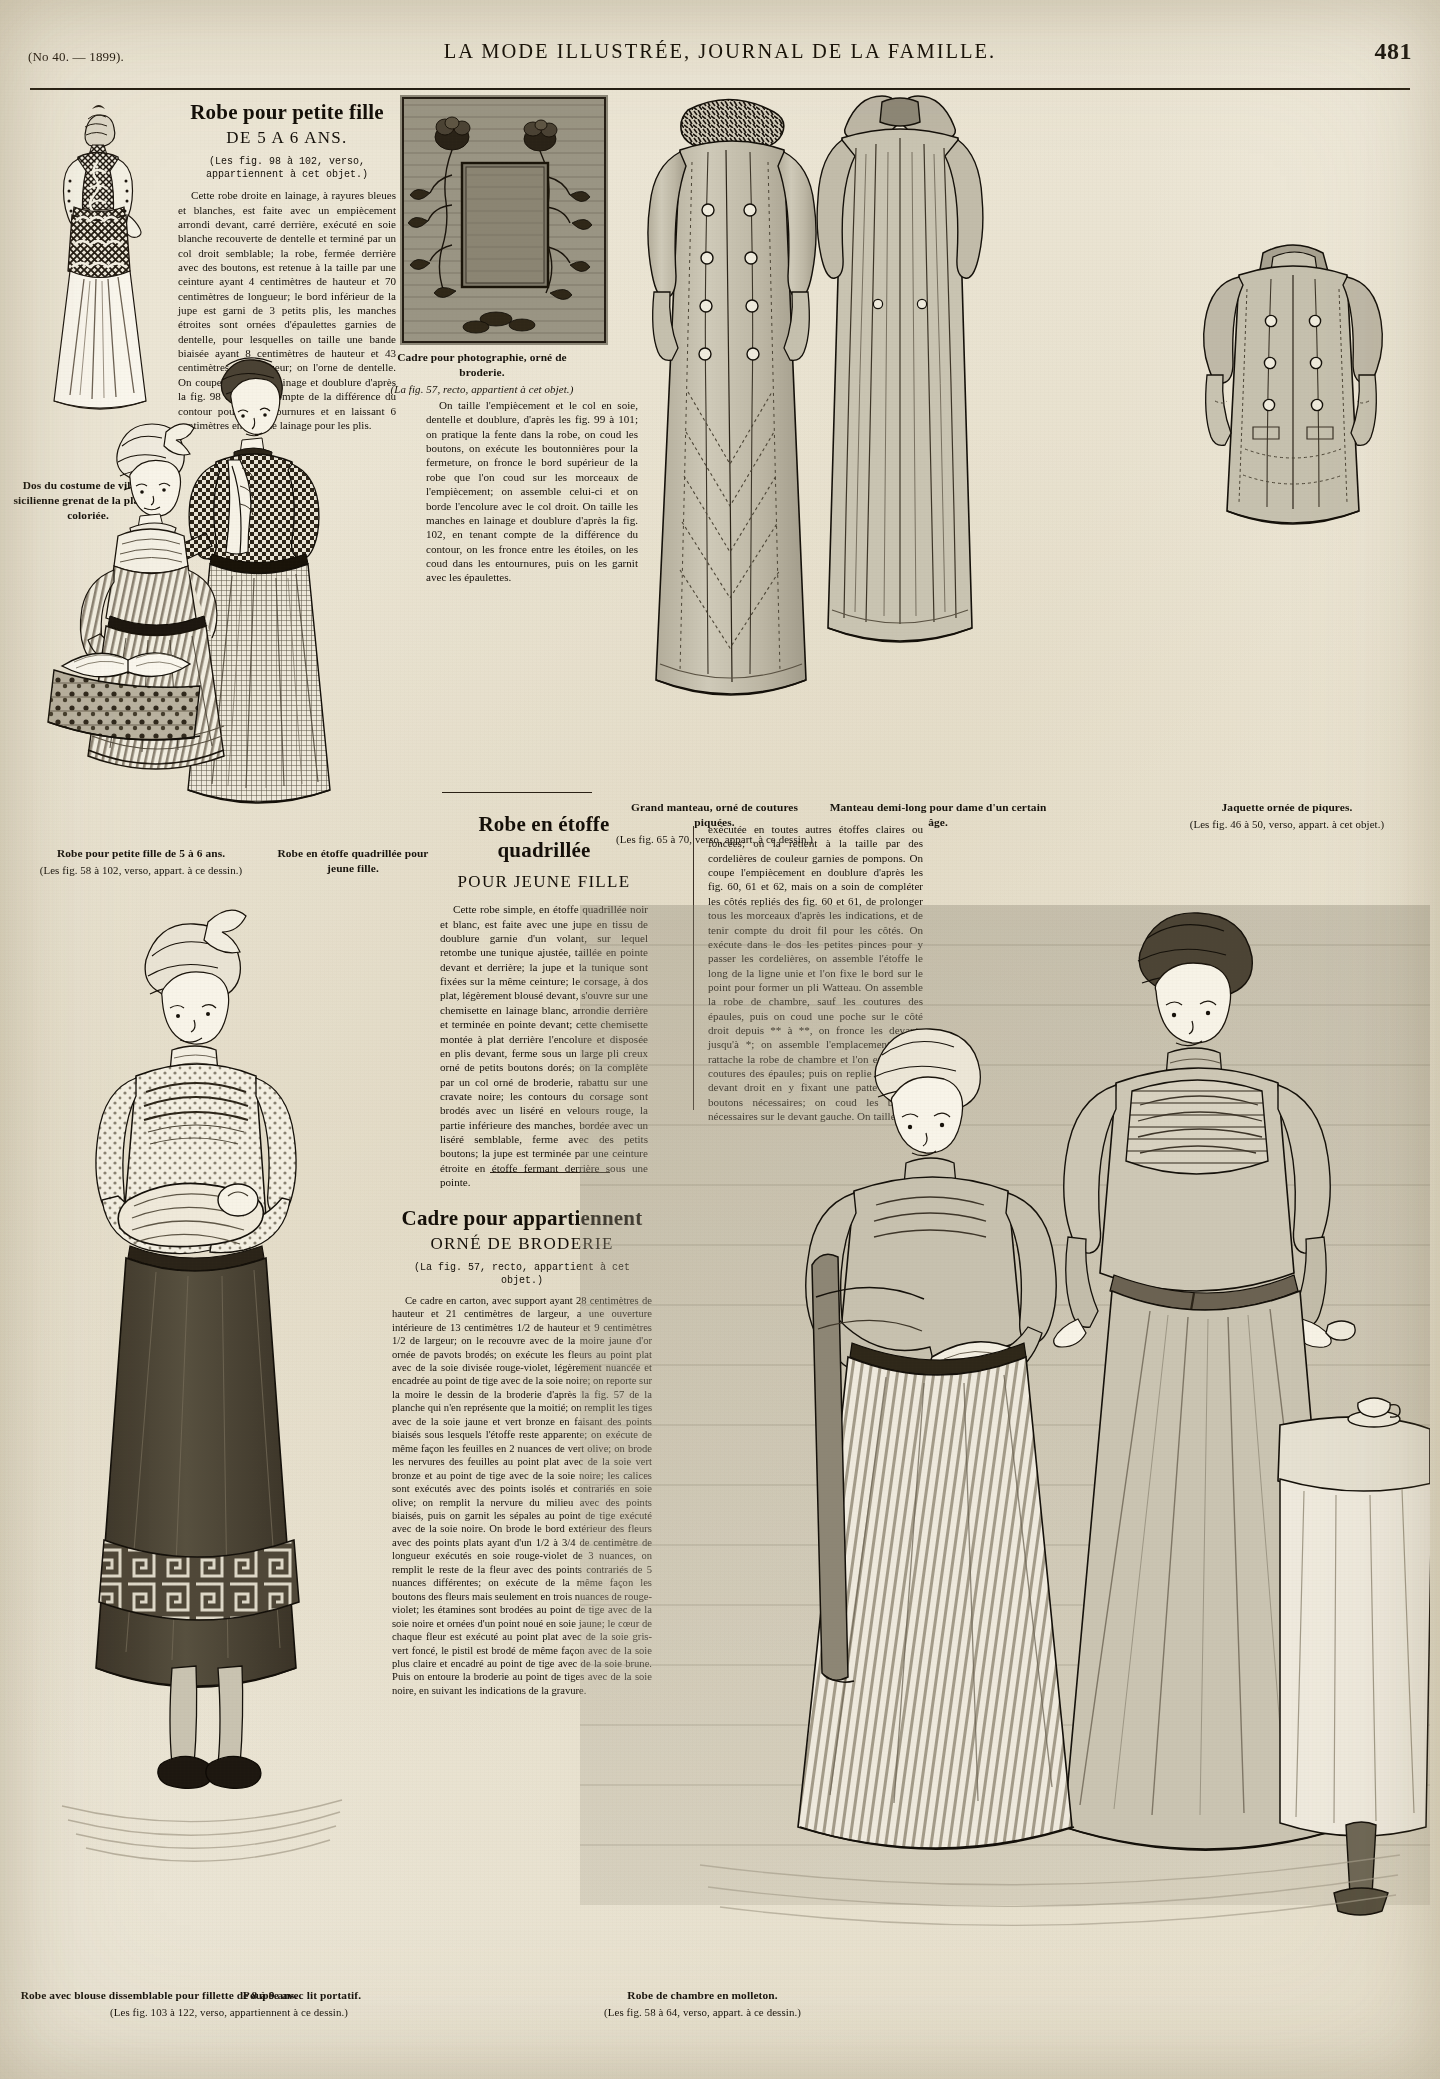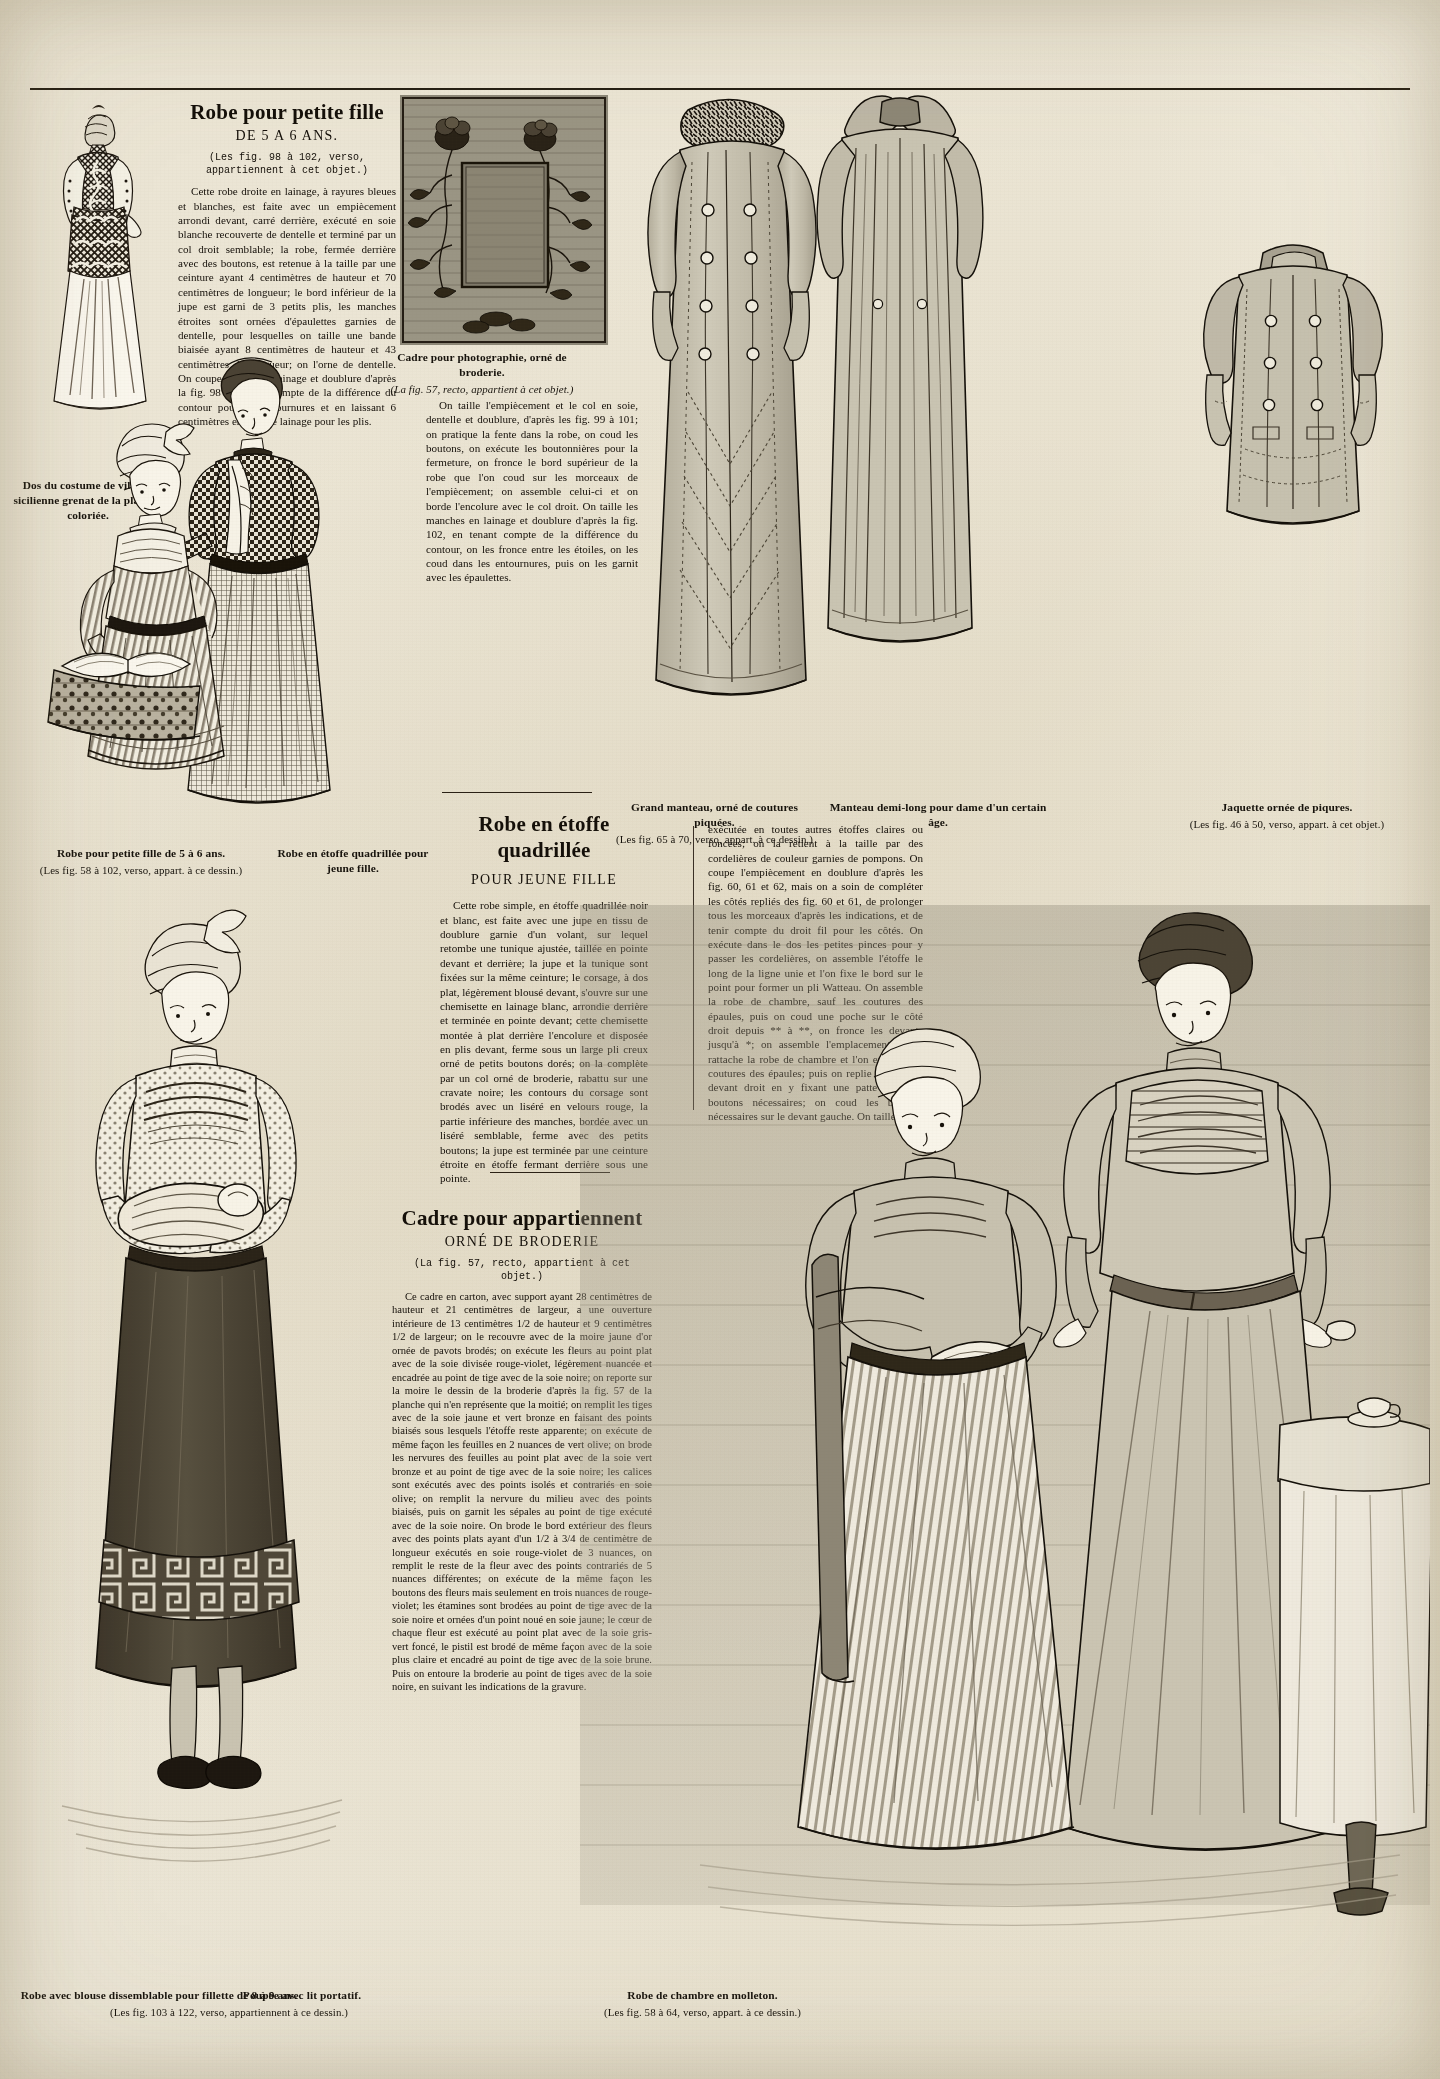--- a/index.html
+++ b/index.html
@@ -29,40 +29,45 @@
   .folio{position:absolute;right:28px;top:-2px;font-size:24px;font-weight:700;letter-spacing:.5px;}
   .rule-top{position:absolute;left:30px;right:30px;top:88px;height:0;
     border-top:2.2px solid #241d12;}
 
   
   .col{position:absolute;font-size:11.1px;line-height:1.295;text-align:justify;
     text-justify:inter-word;hyphens:none;color:#140f09;}
   .col.sm{font-size:10.6px;line-height:1.27;}
   h2.sec{margin:0;text-align:center;font-size:21px;font-weight:700;letter-spacing:.2px;
     line-height:1.15;font-family:"Liberation Serif",serif;}
-  h3.sub{margin:3px 0 0;text-align:center;font-size:14px;font-weight:400;
+  h3.sub{margin:3px 0 0;text-align:center;font-size:17px;font-weight:400;
     letter-spacing:1.3px;}
   .figref{text-align:center;font-size:10px;margin:6px 0 7px;line-height:1.3;font-family:Liberation Mono, monospace;}
   .figref i,.ital{font-style:italic;}
   .capt{position:absolute;text-align:center;font-size:11.4px;line-height:1.33;
     font-weight:700;letter-spacing:.1px;}
   .capt .ref{font-weight:400;font-size:10.9px;display:block;margin-top:2px;}
   .hr{border:0;border-top:1.6px solid #2a2115;width:120px;margin:11px auto 9px;}
   .hr.w{width:150px;}
   .vrule{position:absolute;width:0;border-left:1px solid #3a3026;}
 
   
   .ill{position:absolute;overflow:hidden;}
   .ill svg{display:block;width:100%;height:100%;}
 </style>
 </head>
 <body>
 
 <div class="page">
 
+  <div class="masthead">
+    <div class="issue">(No 40. — 1899).</div>
+    <div class="title">LA MODE ILLUSTRÉE, JOURNAL DE LA FAMILLE.</div>
+    <div class="folio">481</div>
+  </div>
   <div class="rule-top"></div>
 
   <div class="ill" style="left:28px;top:95px;width:140px;height:375px;">
     <svg viewBox="0 0 140 375" preserveAspectRatio="xMidYMid meet">
       <defs>
         <pattern id="lattice" width="6" height="6" patternUnits="userSpaceOnUse">
           <rect width="6" height="6" fill="#f2eee2"></rect>
           <path d="M0 0 L6 6 M6 0 L0 6" stroke="#1d1710" stroke-width="1.5"></path>
         </pattern>
         <pattern id="lattice2" width="7" height="7" patternUnits="userSpaceOnUse">

